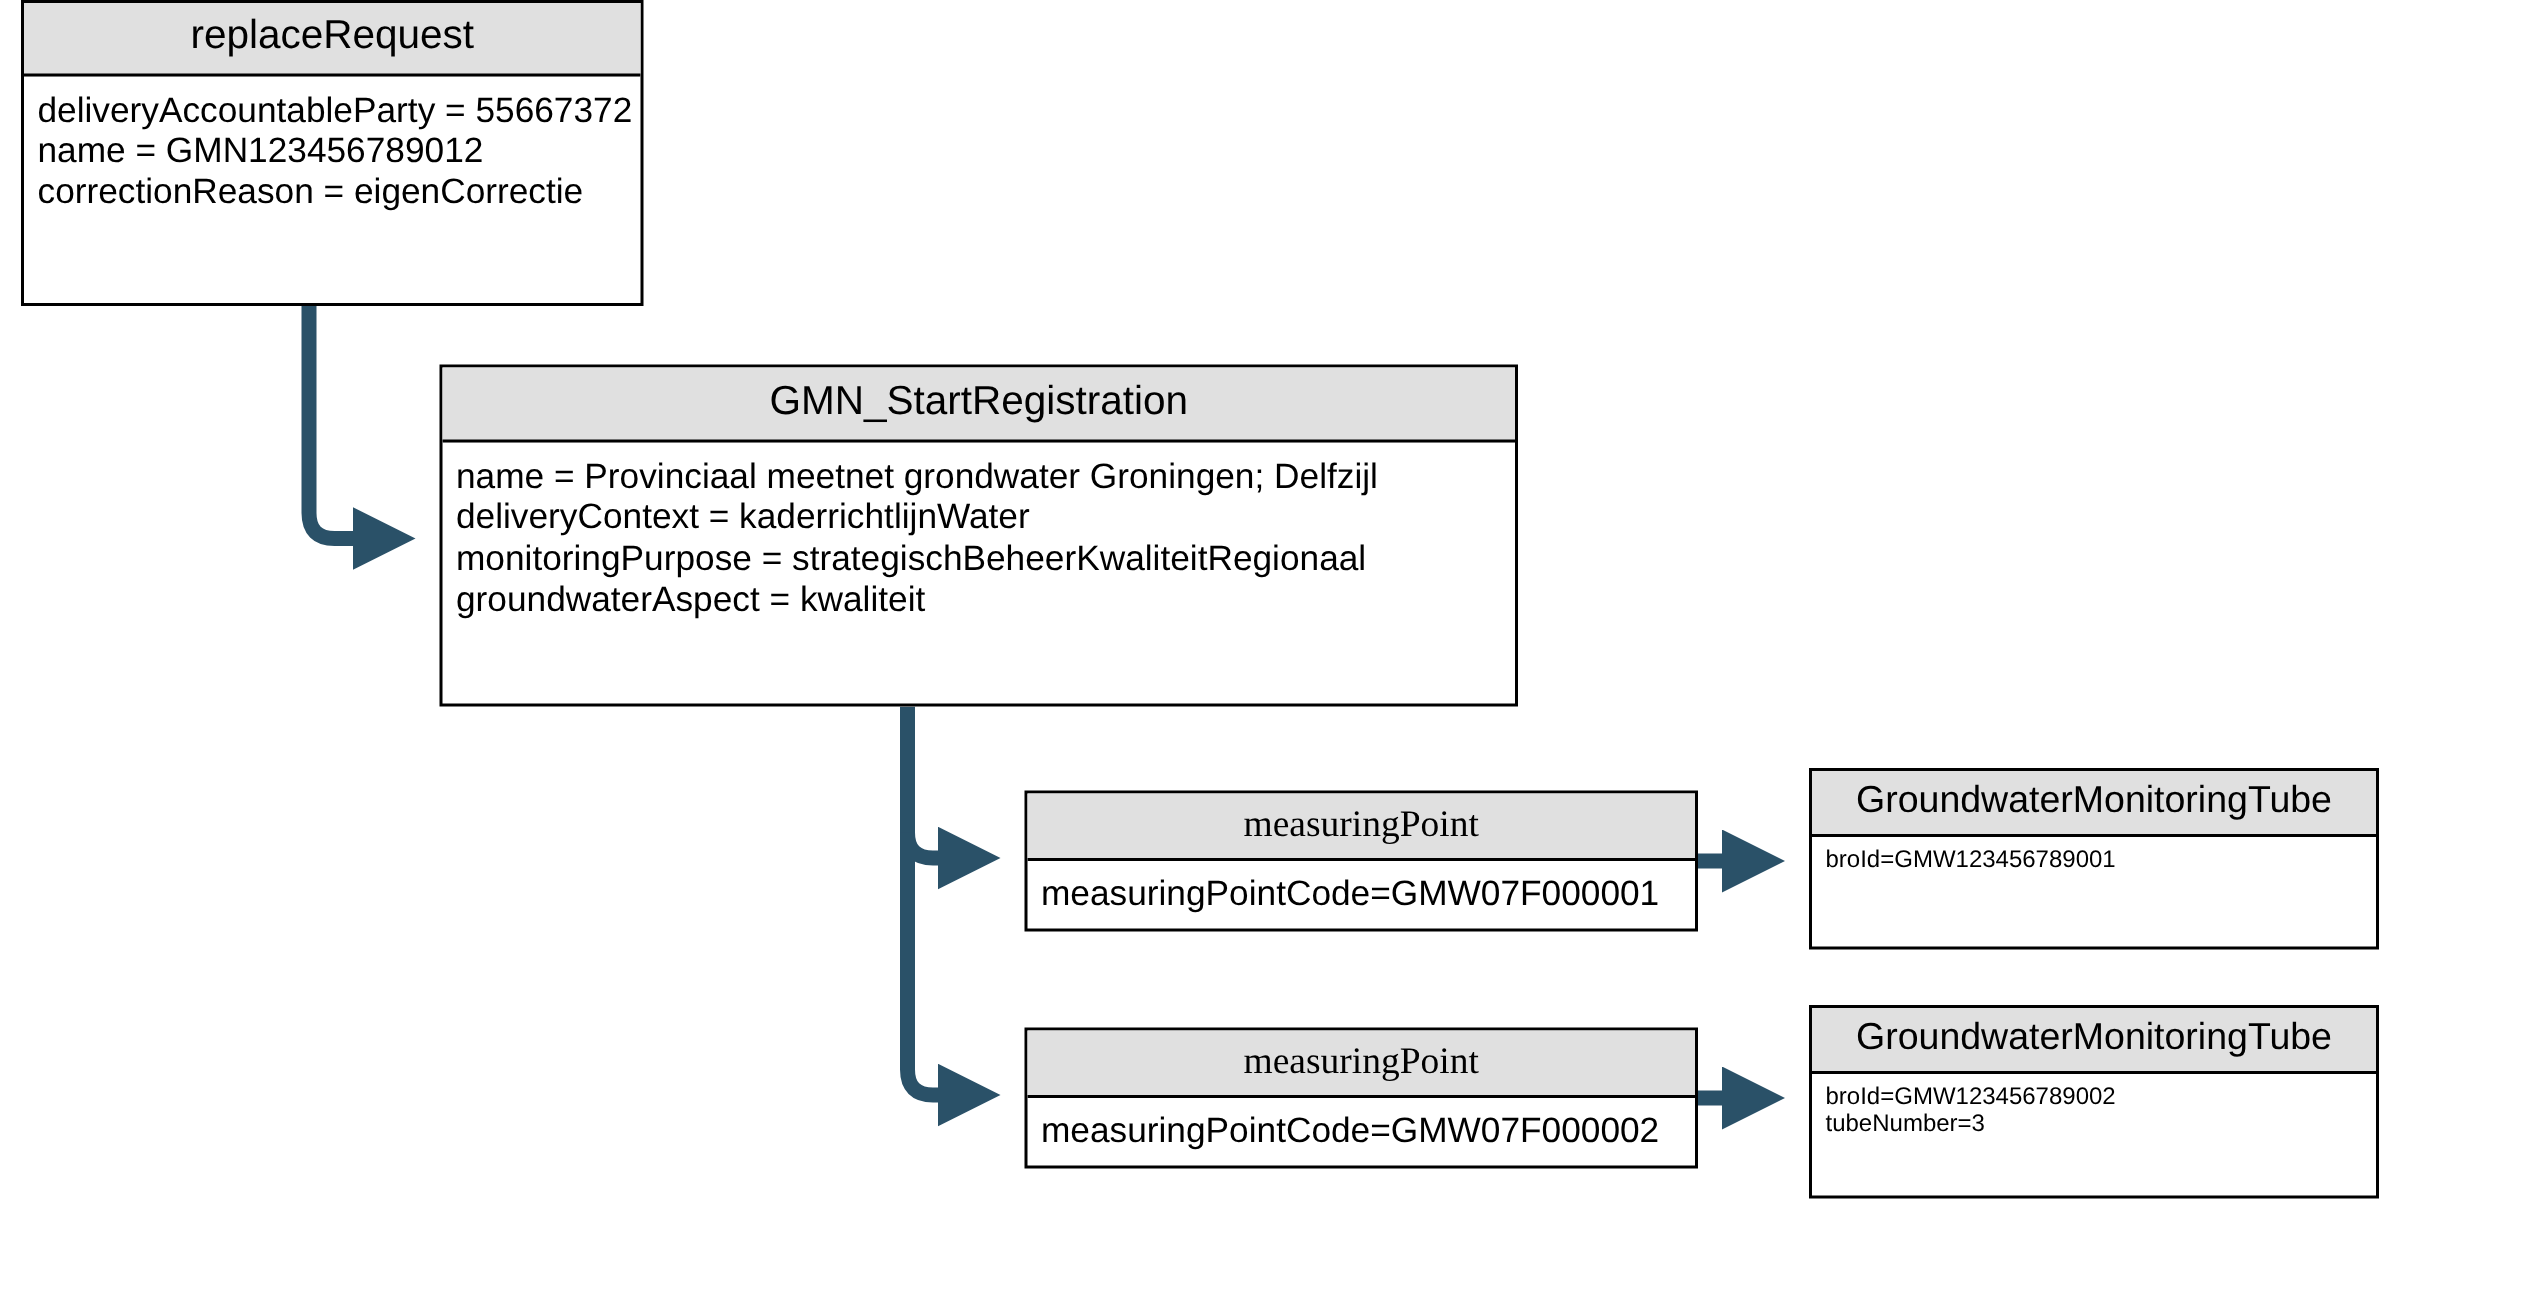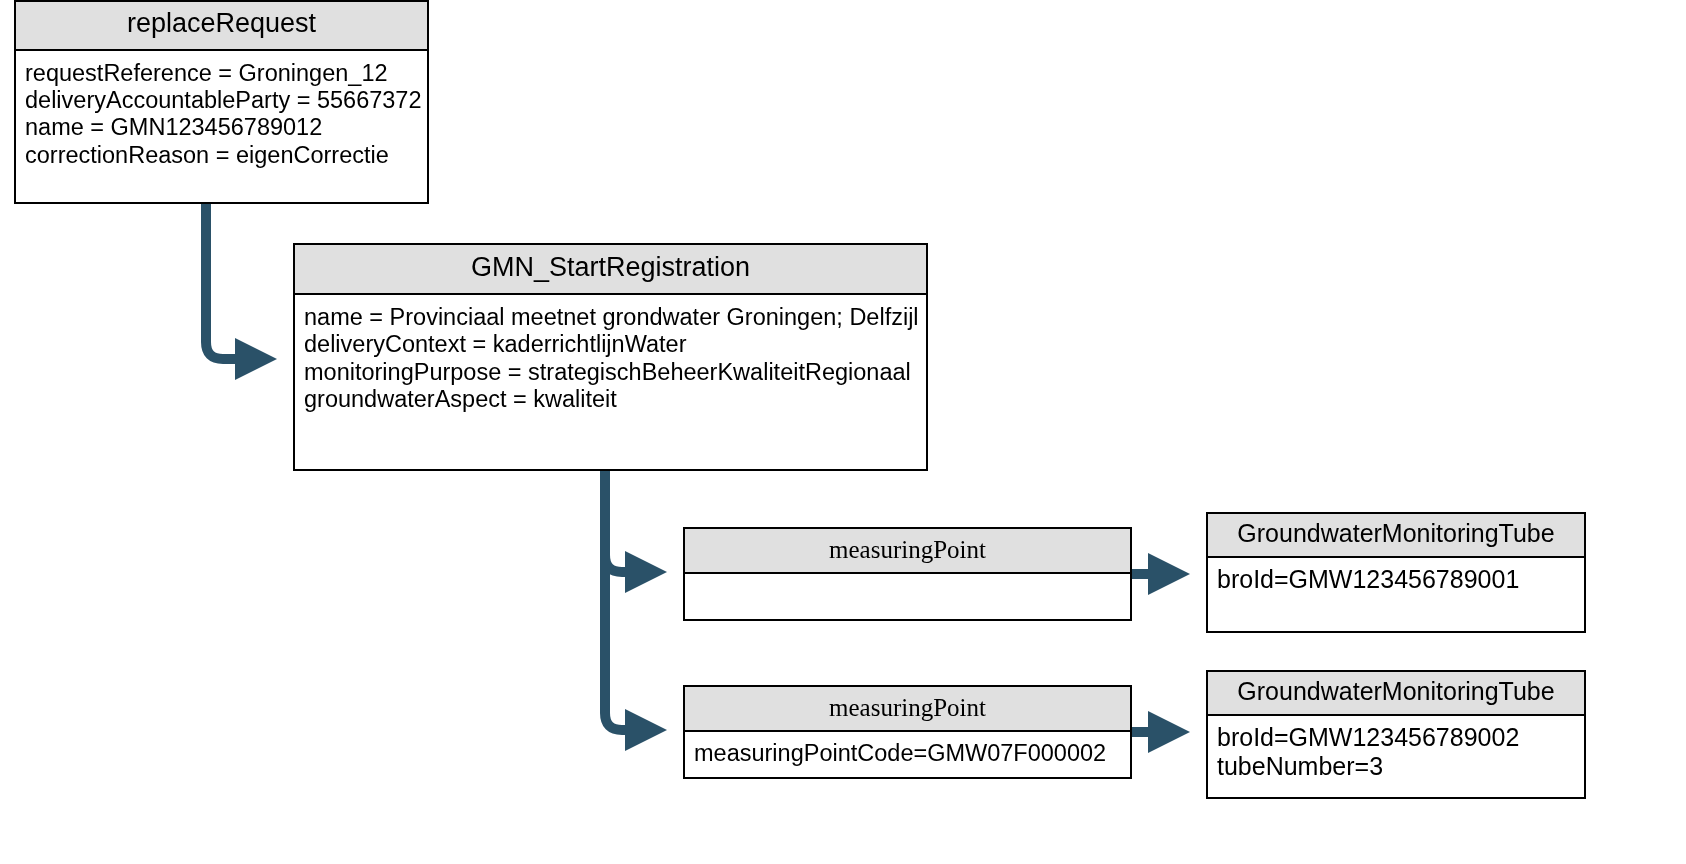--- a/index.html
+++ b/index.html
@@ -55,33 +55,33 @@
   .uml-body .attr {
     white-space: nowrap;
     display: block;
   }
 
   
   #box-replace-request   { left: 0px;    top: 0px;   width: 415px; height: 204px; border-left-width: 2px; }
   #box-replace-request .uml-title { font-size: 27px; padding-top: 6px; padding-bottom: 9px; }
   #box-replace-request .uml-body  { padding-top: 9px; font-size: 23.5px; line-height: 1.16; }
 
-  #box-start-registration { left: 279px; top: 243px; width: 635px; height: 228px; }
+  #box-start-registration { left: 279px; top: 243px; width: 719px; height: 228px; }
   #box-start-registration .uml-title { font-size: 27px; padding-top: 7px; padding-bottom: 9px; }
   #box-start-registration .uml-body  { padding-top: 9px; font-size: 23.5px; line-height: 1.165; }
 
   #box-measuring-point-1 { left: 669px;  top: 527px; width: 449px; height: 94px; }
   #box-measuring-point-2 { left: 669px;  top: 685px; width: 449px; height: 94px; }
   .mp .uml-title { font-size: 25px; padding-top: 6px; padding-bottom: 7px; font-family: Liberation Serif, serif; }
   .mp .uml-body  { font-size: 23.5px; padding-top: 8px; }
 
   #box-tube-1 { left: 1192px; top: 512px; width: 380px; height: 121px; }
   #box-tube-2 { left: 1192px; top: 670px; width: 380px; height: 129px; }
   .gwt .uml-title { font-size: 25px; padding-top: 5px; padding-bottom: 7px; }
-  .gwt .uml-body  { font-size: 25px; padding-top: 7px; line-height: 1.18; }
+  .gwt .uml-body  { font-size: 16px; padding-top: 7px; line-height: 1.18; }
 </style>
 </head>
 <body>
 
 <div id="canvas">
 
   <svg id="arrow-layer" viewBox="0 0 1686 864" width="1686" height="864" xmlns="http://www.w3.org/2000/svg">
     <defs>
       <marker id="arrowhead" markerWidth="4.2" markerHeight="4.2" refX="2.0" refY="2.1" orient="auto" markerUnits="strokeWidth">
         <path d="M 0 0 L 4.2 2.1 L 0 4.2 z" fill="#2a5168"></path>
@@ -95,39 +95,41 @@
     <path d="M 605 555 L 605 713 Q 605 730 622 730 L 645 730" fill="none" stroke="#2a5168" stroke-width="10" stroke-linecap="butt" marker-end="url(#arrowhead)"></path>
 
     <path d="M 1118 574 L 1168 574" fill="none" stroke="#2a5168" stroke-width="10" stroke-linecap="butt" marker-end="url(#arrowhead)"></path>
 
     <path d="M 1118 732 L 1168 732" fill="none" stroke="#2a5168" stroke-width="10" stroke-linecap="butt" marker-end="url(#arrowhead)"></path>
   </svg>
 
   <div class="uml-box" id="box-replace-request">
     <div class="uml-title">replaceRequest</div>
     <div class="uml-body">
-      <span class="attr">requestReference = Groningen_12</span>
       <span class="attr">deliveryAccountableParty = 55667372</span>
       <span class="attr">name = GMN123456789012</span>
       <span class="attr">correctionReason = eigenCorrectie</span>
     </div>
   </div>
 
   <div class="uml-box" id="box-start-registration">
     <div class="uml-title">GMN_StartRegistration</div>
     <div class="uml-body">
       <span class="attr">name = Provinciaal meetnet grondwater Groningen; Delfzijl</span>
       <span class="attr">deliveryContext = kaderrichtlijnWater</span>
       <span class="attr">monitoringPurpose = strategischBeheerKwaliteitRegionaal</span>
       <span class="attr">groundwaterAspect = kwaliteit</span>
     </div>
   </div>
 
   <div class="uml-box mp" id="box-measuring-point-1">
     <div class="uml-title">measuringPoint</div>
+    <div class="uml-body">
+      <span class="attr">measuringPointCode=GMW07F000001</span>
+    </div>
   </div>
 
   <div class="uml-box mp" id="box-measuring-point-2">
     <div class="uml-title">measuringPoint</div>
     <div class="uml-body">
       <span class="attr">measuringPointCode=GMW07F000002</span>
     </div>
   </div>
 
   <div class="uml-box gwt" id="box-tube-1">

